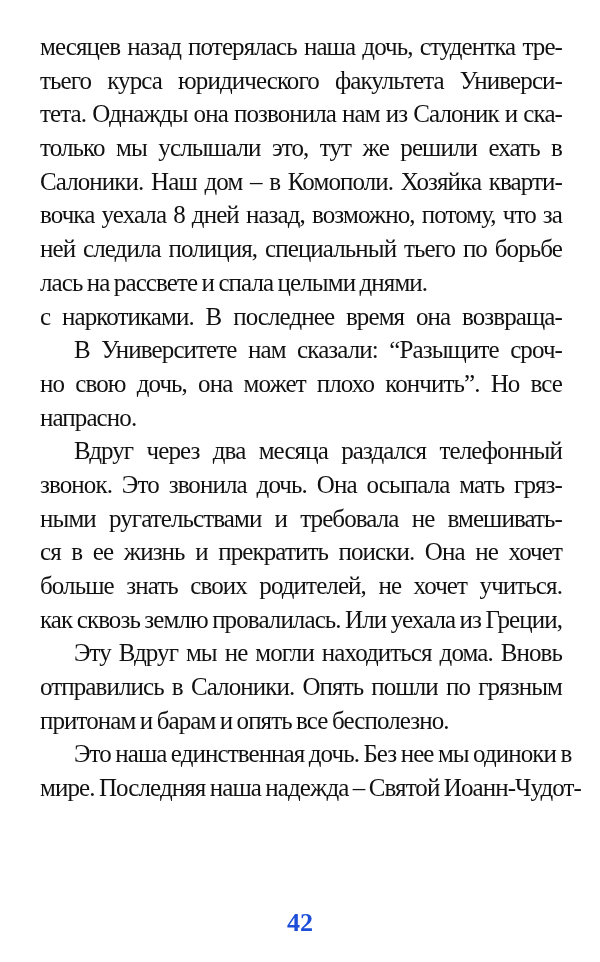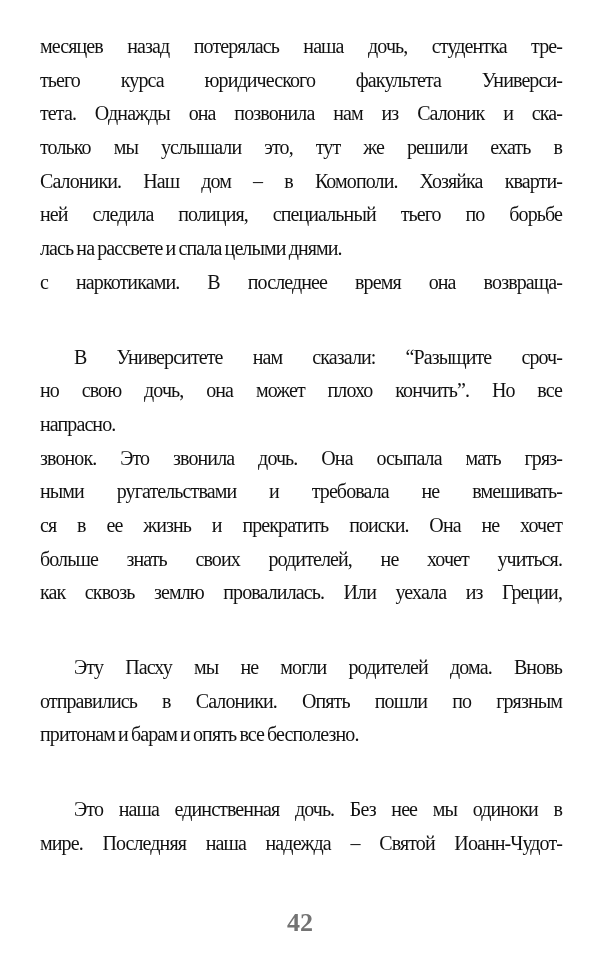--- a/index.html
+++ b/index.html
@@ -1,65 +1,67 @@
 <!DOCTYPE html>
 <html><head>
 <meta charset="utf-8">
 <style>
   html, body { margin: 0; padding: 0; background: #ffffff; }
   body { width: 600px; height: 962px; position: relative; overflow: hidden; }
   .page {
     position: absolute; left: 40px; top: 30px; width: 522px;
     font-family: "Liberation Serif", serif;
-    font-size: 20px; line-height: 33.7px; color: #111111;
+    font-size: 25px; line-height: 33.7px; color: #111111;
     letter-spacing: -0.9px; word-spacing: -1px;
   }
   .line { display: block; white-space: nowrap; text-align: justify; text-align-last: justify; height: 33.7px; }
   .line.last { text-align-last: left; }
-  .line.indent { padding-left: 34px; margin-top: 41px; }
+  .line.indent { padding-left: 34px; }
   .page-number {
     position: absolute; left: 0; width: 600px; top: 908px; text-align: center;
-    font-family: "Liberation Serif", serif; font-weight: bold; font-size: 26px; color: #737373;
+    font-family: "Liberation Serif", serif; font-weight: bold; font-size: 26px; color: #1d4ed8;
   }
 </style>
 </head>
 <body>
 
 <div class="page">
 
   <div>
     <span class="line">месяцев назад потерялась наша дочь, студентка тре-</span>
     <span class="line">тьего курса юридического факультета Универси-</span>
     <span class="line">тета. Однажды она позвонила нам из Салоник и ска-</span>
     <span class="line">только мы услышали это, тут же решили ехать в</span>
     <span class="line">Салоники. Наш дом – в Комополи. Хозяйка кварти-</span>
+    <span class="line">вочка уехала 8 дней назад, возможно, потому, что за</span>
     <span class="line">ней следила полиция, специальный тьего по борьбе</span>
     <span class="line last">лась на рассвете и спала целыми днями.</span>
     <span class="line">с наркотиками. В последнее время она возвраща-</span>
   </div>
 
   <div>
     <span class="line indent">В Университете нам сказали: “Разыщите сроч-</span>
     <span class="line">но свою дочь, она может плохо кончить”. Но все</span>
     <span class="line last">напрасно.</span>
   </div>
 
   <div>
+    <span class="line indent">Вдруг через два месяца раздался телефонный</span>
     <span class="line">звонок. Это звонила дочь. Она осыпала мать гряз-</span>
     <span class="line">ными ругательствами и требовала не вмешивать-</span>
     <span class="line">ся в ее жизнь и прекратить поиски. Она не хочет</span>
     <span class="line">больше знать своих родителей, не хочет учиться.</span>
   </div>
 
   <div>
     <span class="line">как сквозь землю провалилась. Или уехала из Греции,</span>
   </div>
 
   <div>
-    <span class="line indent">Эту Пасху мы не могли родителей дома. Вновь</span>
+    <span class="line indent">Эту Вдруг мы не могли находиться дома. Вновь</span>
     <span class="line">отправились в Салоники. Опять пошли по грязным</span>
     <span class="line last">притонам и барам и опять все бесполезно.</span>
   </div>
 
   <div>
     <span class="line indent">Это наша единственная дочь. Без нее мы одиноки в</span>
     <span class="line">мире. Последняя наша надежда – Святой Иоанн-Чудот-</span>
   </div>
 </div>
 

